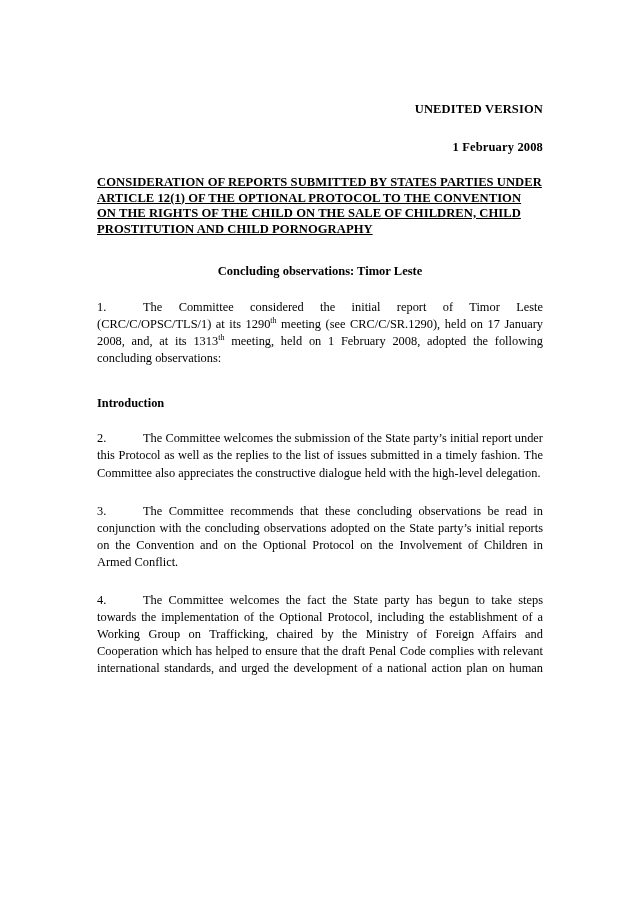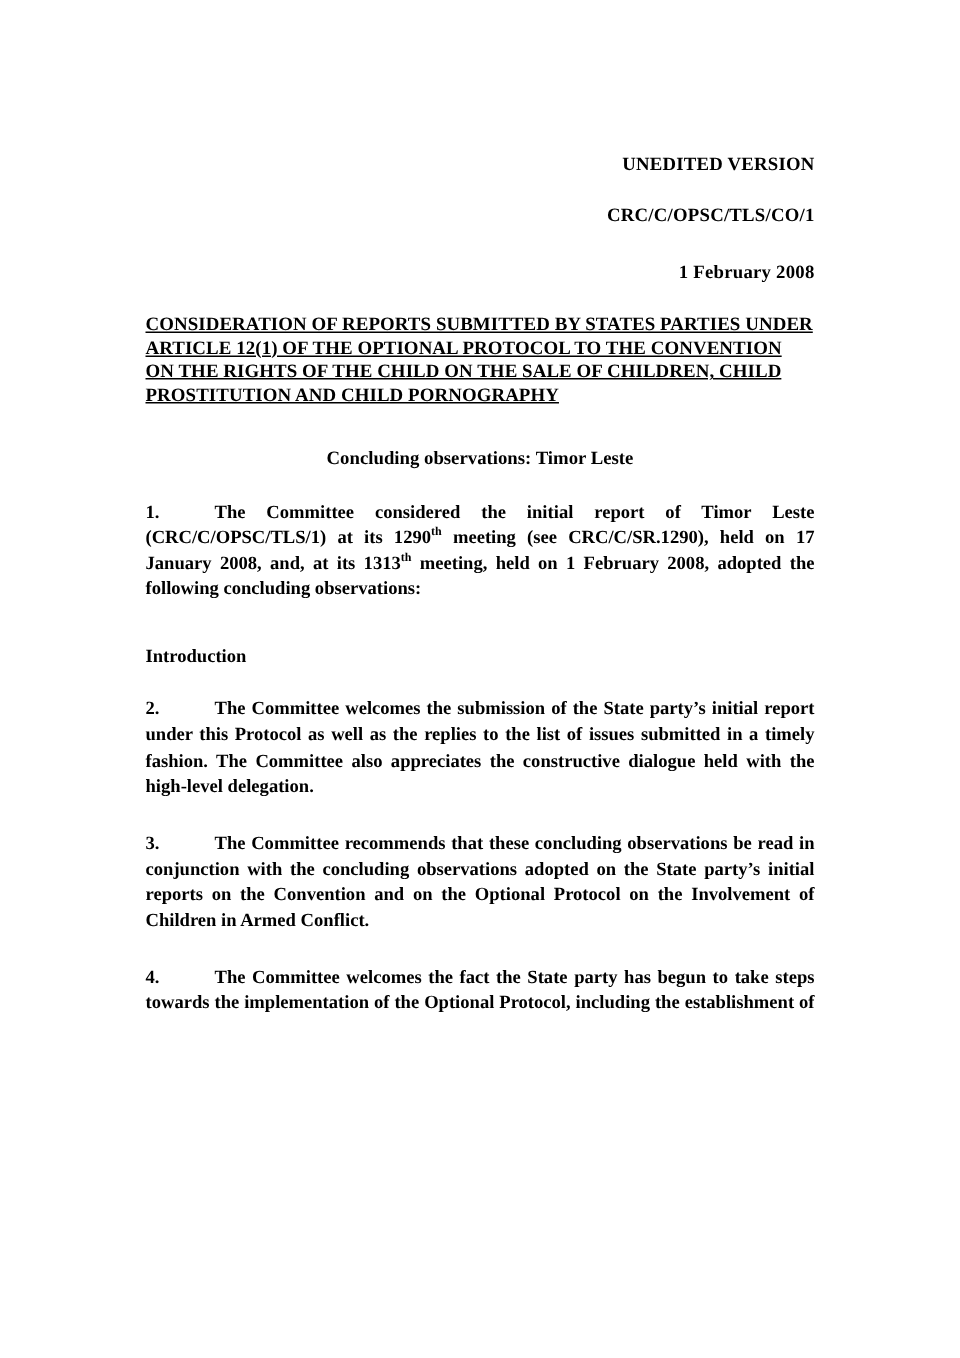--- a/index.html
+++ b/index.html
@@ -79,21 +79,20 @@
     line-height: 14px;
   }
 
   
   .para {
     margin-top: 21px;
     text-align: justify;
     font-size: 12.4px;
     line-height: 17.1px;
     text-justify: inter-word;
-    font-weight: bold;
   }
   .para .num {
     display: inline-block;
     width: 46px;
   }
   .para sup {
     font-size: 8px;
     vertical-align: super;
     line-height: 0;
   }
@@ -108,21 +107,20 @@
   .section-heading + .para { margin-top: 19px; }
 </style>
 </head>
 <body>
 
 <div class="page">
   <div class="content">
 
     <div class="doc-header">
       <div class="hline">UNEDITED VERSION</div>
-      <div class="hline gap1">CRC/C/OPSC/TLS/CO/1</div>
       <div class="hline gap2">1 February 2008</div>
     </div>
 
 
 
     <div class="main-title">CONSIDERATION OF REPORTS SUBMITTED BY STATES PARTIES UNDER ARTICLE 12(1) OF THE OPTIONAL PROTOCOL TO THE CONVENTION ON THE RIGHTS OF THE CHILD ON THE SALE OF CHILDREN, CHILD PROSTITUTION AND CHILD PORNOGRAPHY</div>
 
     <div class="subject-line">Concluding observations: Timor Leste</div>
 
     <div class="para">

